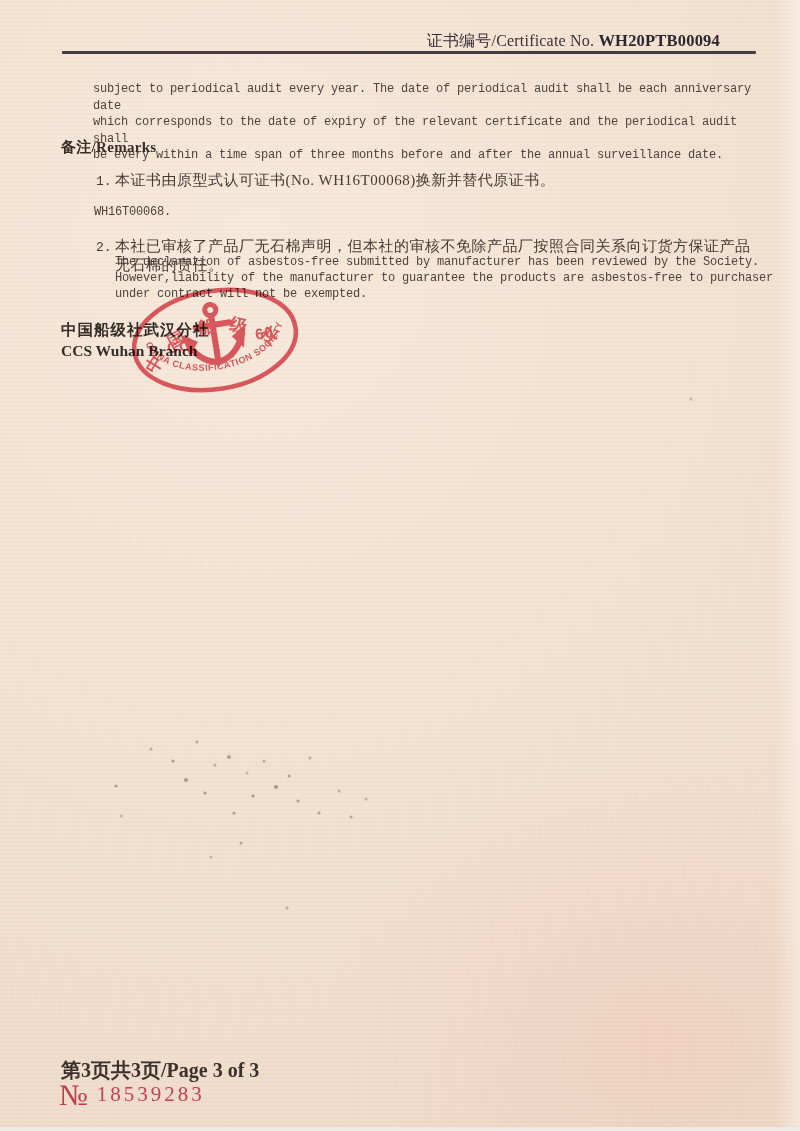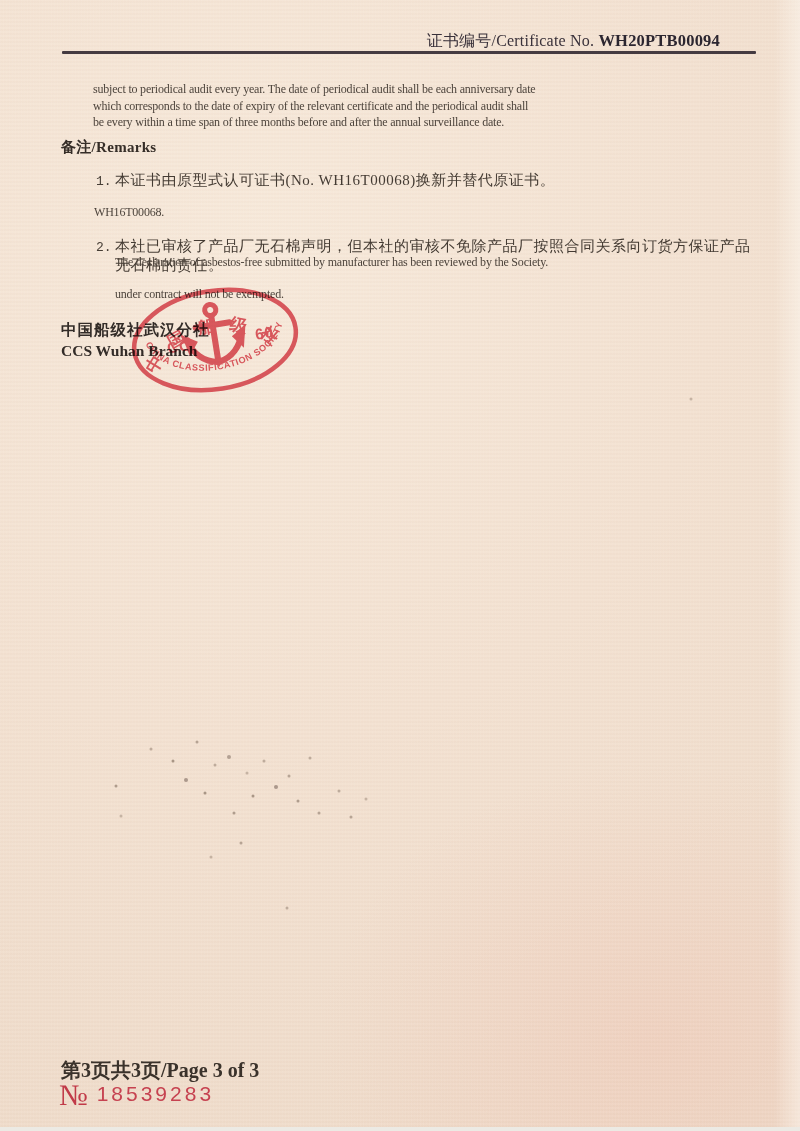--- a/index.html
+++ b/index.html
@@ -31,21 +31,21 @@
   .abs{position:absolute;}
 
   .hdr{
     top:31px;right:80px;text-align:right;
     font-size:16px;color:#39313a;letter-spacing:0.2px;
   }
   .hdr b{font-size:16.5px;color:#2c2630;}
   .hdr-rule{top:51px;left:62px;width:694px;height:3px;background:#453b41;border-radius:1px;}
 
   .mono{
-    font-family:Liberation Serif, serif;
+    font-family:Liberation Mono, monospace;
     color:#4d443c;
   }
   .intro{
     top:81px;left:93px;width:660px;
     font-size:12px;line-height:16.6px;letter-spacing:-0.2px;
   }
   .remarks-h{
     top:138px;left:61px;
     font-size:15px;font-weight:bold;color:#362e28;letter-spacing:0.3px;
   }
@@ -59,21 +59,21 @@
   .stamp{
     top:287px;left:129px;width:172px;height:106px;
     transform:rotate(-9deg);
     mix-blend-mode:multiply;opacity:0.9;
   }
 
   .footer-page{top:1057px;left:61px;font-size:20px;font-weight:bold;color:#3a322b;}
   .serial{top:1078px;left:59px;}
   .serial .no{font-size:30px;color:#c13a48;font-family:"Liberation Serif",serif;letter-spacing:-1px;}
   .serial .digits{
-    font-family:Liberation Sans, sans-serif;
+    font-family:Liberation Serif, serif;
     font-size:21px;color:#c64250;letter-spacing:3px;vertical-align:4px;margin-left:10px;
   }
 
   
   .speckles{top:0;left:0;width:2px;height:2px;border-radius:50%;
     box-shadow:
       115px 785px 0 0.5px rgba(95,75,60,0.45),
       150px 748px 0 0.5px rgba(95,75,60,0.35),
       172px 760px 0 0.5px rgba(95,75,60,0.5),
       185px 779px 0 1px  rgba(85,65,55,0.45),
@@ -122,20 +122,21 @@
 
   <div class="abs remarks-h">备注/Remarks</div>
 
   <div class="abs rm-num" style="top:174px;left:96px;">1.</div>
   <div class="abs rm-cn" style="top:171px;left:115px;">本证书由原型式认可证书(No. WH16T00068)换新并替代原证书。</div>
   <div class="abs rm-en mono" style="top:205px;left:94px;">WH16T00068.</div>
 
   <div class="abs rm-num" style="top:240px;left:96px;">2.</div>
   <div class="abs rm-cn" style="top:237px;left:115px;width:650px;">本社已审核了产品厂无石棉声明，但本社的审核不免除产品厂按照合同关系向订货方保证产品无石棉的责任。</div>
   <div class="abs rm-en mono" style="top:255px;left:115px;">The declaration of asbestos-free submitted by manufacturer has been reviewed by the Society.</div>
+  <div class="abs rm-en mono" style="top:271px;left:115px;">However,liability of the manufacturer to guarantee the products are asbestos-free to purchaser</div>
   <div class="abs rm-en mono" style="top:287px;left:115px;">under contract will not be exempted.</div>
 
   <div class="abs branch-cn">中国船级社武汉分社</div>
   <div class="abs branch-en">CCS Wuhan Branch</div>
 
   <svg class="abs stamp" viewBox="0 0 170 104" width="172" height="106">
     <defs>
       <path id="arcTop" d="M 24 76 A 63 43 0 0 1 146 76" fill="none"></path>
       <path id="arcBottom" d="M 16 44 A 70 45 0 0 0 154 44" fill="none"></path>
     </defs>

